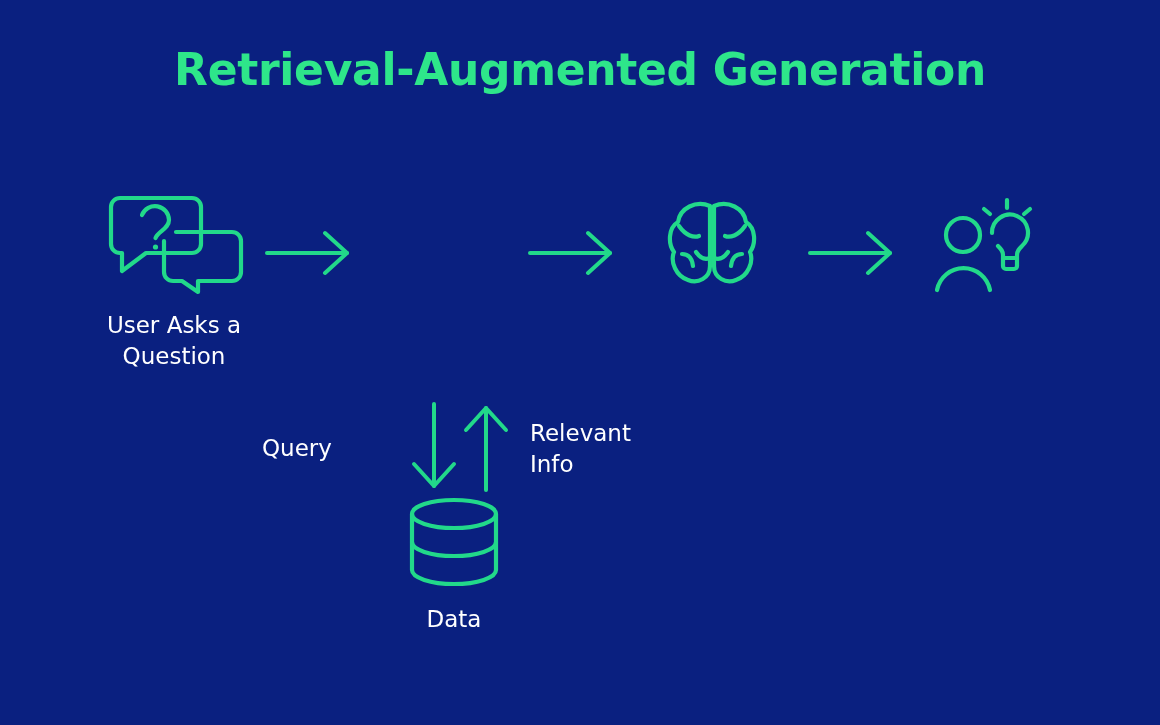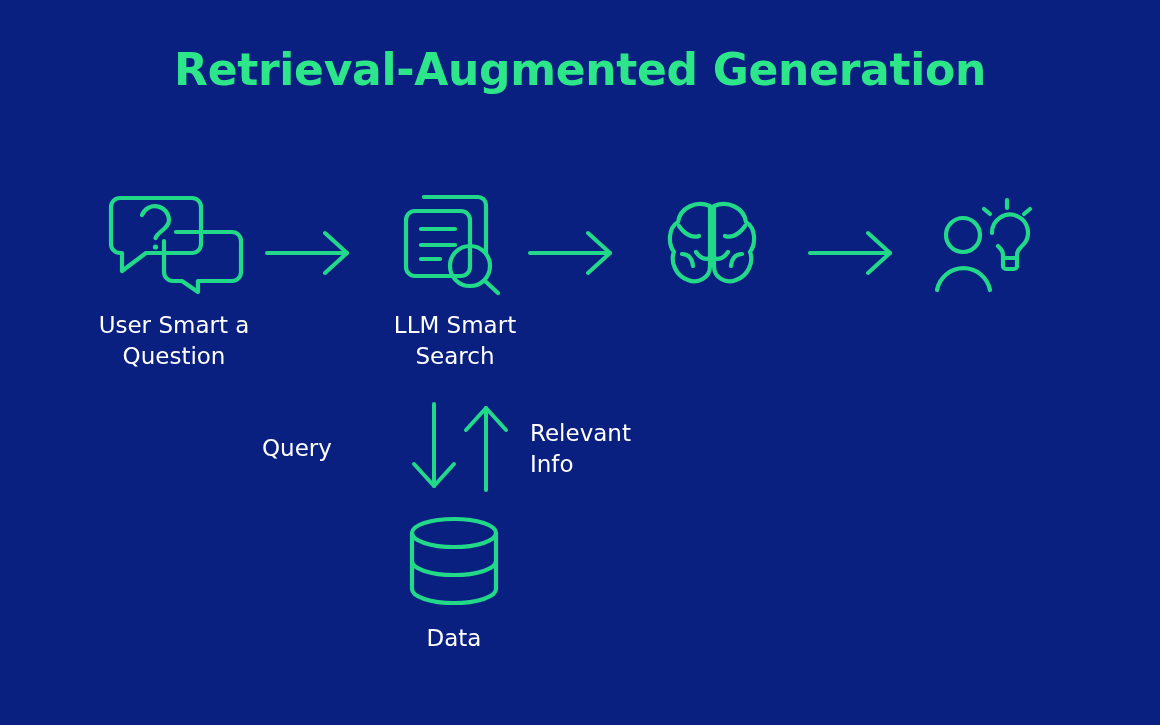--- a/index.html
+++ b/index.html
@@ -96,21 +96,21 @@
     left: 530px;
     top: 418px;
     width: 160px;
     text-align: left;
   }
 
   
   .datastore {
     position: absolute;
     left: 354px;
-    top: 511px;
+    top: 492px;
     width: 200px;
     text-align: center;
   }
   .datastore-icon {
     height: 100px;
     display: flex;
     align-items: center;
     justify-content: center;
   }
   .datastore-label {
@@ -136,55 +136,33 @@
 
           <path d="M76 40 H132 a9 9 0 0 1 9 9 V80 a9 9 0 0 1 -9 9 H98 l0 0 V100 L82 89 H73 a9 9 0 0 1 -9 -9 V49"></path>
 
           <path d="M20 6 H92 a9 9 0 0 1 9 9 V52 a9 9 0 0 1 -9 9 H46 L22 79 V61 H20 a9 9 0 0 1 -9 -9 V15 a9 9 0 0 1 9 -9 Z"></path>
 
           <path d="M42 23 a14 14 0 0 1 27 5 c0 9 -11 11 -13.5 18"></path>
           <circle cx="55.5" cy="55" r="2.6" fill="#22d98a" stroke="none"></circle>
         </g>
       </svg>
     </div>
-    <div class="stage-label">User Smart a
+    <div class="stage-label">User Asks a
 Question</div>
   </div>
 
   <div class="arrow-h arrow-h-1">
     <svg width="90" height="50" viewBox="0 0 90 50">
       <g fill="none" stroke="#22d98a" stroke-width="4" stroke-linecap="round" stroke-linejoin="round">
         <line x1="2" y1="25" x2="82" y2="25"></line>
         <polyline points="60,5 82,25 60,45"></polyline>
       </g>
     </svg>
   </div>
 
-  <div class="stage stage-search">
-    <div class="stage-icon">
-      <svg width="106" height="108" viewBox="0 0 106 108">
-        <g fill="none" stroke="#22d98a" stroke-width="4.2" stroke-linecap="round" stroke-linejoin="round">
-
-          <path d="M22 8 H76 a8 8 0 0 1 8 8 V64"></path>
-
-          <path d="M13 22 H59 a9 9 0 0 1 9 9 V62"></path>
-          <path d="M68 62 V78 a9 9 0 0 1 -9 9 H13 a9 9 0 0 1 -9 -9 V31 a9 9 0 0 1 9 -9"></path>
-
-          <line x1="19" y1="40" x2="53" y2="40"></line>
-          <line x1="19" y1="56" x2="53" y2="56"></line>
-          <line x1="19" y1="70" x2="38" y2="70"></line>
-
-          <circle cx="68" cy="77" r="20"></circle>
-          <line x1="82.5" y1="91.5" x2="96" y2="104"></line>
-        </g>
-      </svg>
-    </div>
-    <div class="stage-label">LLM Smart
-Search</div>
-  </div>
 
   <div class="arrow-h arrow-h-2">
     <svg width="90" height="50" viewBox="0 0 90 50">
       <g fill="none" stroke="#22d98a" stroke-width="4" stroke-linecap="round" stroke-linejoin="round">
         <line x1="2" y1="25" x2="82" y2="25"></line>
         <polyline points="60,5 82,25 60,45"></polyline>
       </g>
     </svg>
   </div>
 

